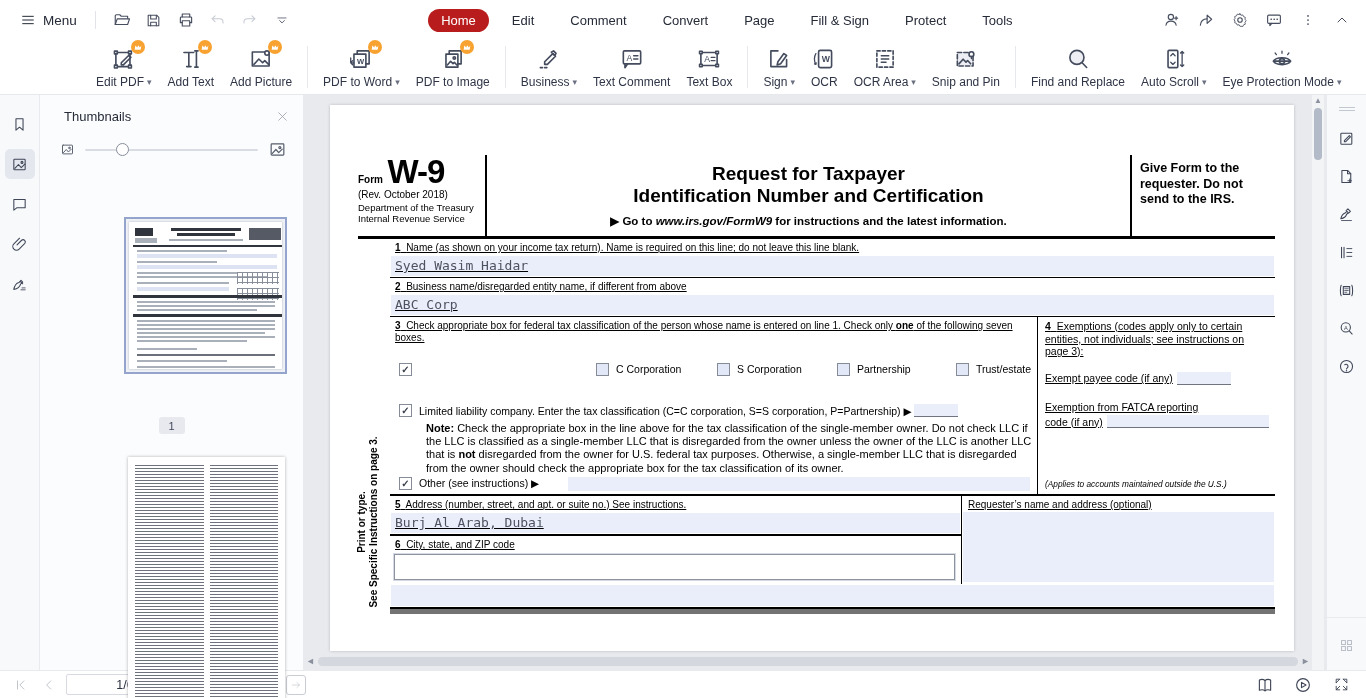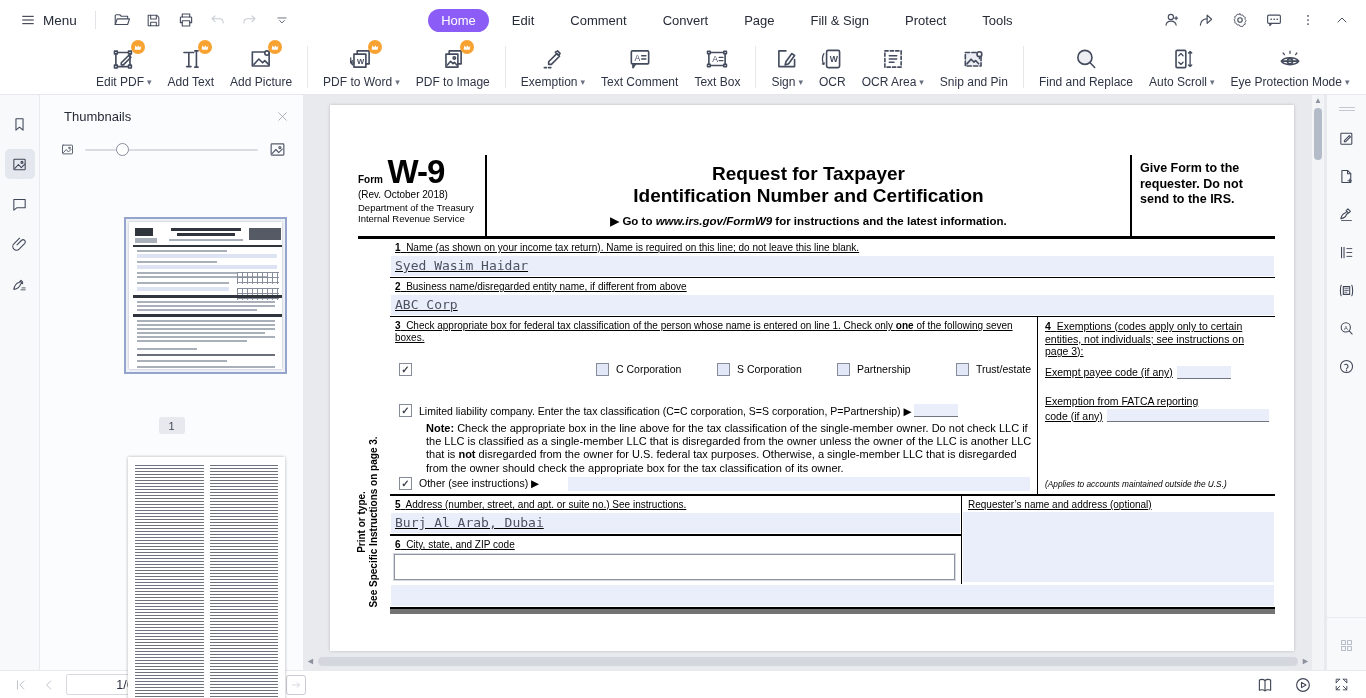--- a/index.html
+++ b/index.html
@@ -9,21 +9,21 @@
 
   
   .titlebar { height:40px; display:flex; align-items:center; background:#fff; padding:0 10px 0 14px; }
   .tb-left { display:flex; align-items:center; gap:4px; }
   .menu-btn { display:flex; align-items:center; gap:7px; font-size:13.5px; color:#262b38; padding:4px 6px; cursor:pointer; }
   .tb-sep { width:1px; height:18px; background:#e2e4ea; margin:0 8px; }
   .icbtn { display:flex; align-items:center; justify-content:center; width:28px; height:28px; border-radius:4px; color:#464d5e; cursor:pointer; }
   .icbtn.disabled { color:#c6cad2; cursor:default; }
   .tabs { flex:1; display:flex; justify-content:center; align-items:center; gap:10px; }
   .tab { font-size:13px; color:#262b38; padding:4px 13px; border-radius:13px; cursor:pointer; white-space:nowrap; }
-  .tab.active { background:#8b5cf6; color:#fff; }
+  .tab.active { background:#b91c1c; color:#fff; }
   .tb-right { display:flex; align-items:center; gap:6px; }
 
   
   .ribbon { height:55px; display:flex; align-items:center; padding-left:88px; border-bottom:1px solid #e6e8ec; background:#fff; }
   .rgroup { display:flex; align-items:flex-start; }
   .rsep { width:1px; height:42px; background:#e6e8ec; margin:0 7px; align-self:center; }
   .tbtn { position:relative; display:flex; flex-direction:column; align-items:center; gap:3px; padding:1px 8px; cursor:pointer; color:#2f3546; }
   .tbtn .glyph { height:27px; display:flex; align-items:flex-end; color:#434b5d; position:relative; }
   .tbtn .lbl { font-size:12px; white-space:nowrap; display:flex; align-items:center; gap:2px; }
   .dd::after { content:"▾"; font-size:9px; color:#6a7080; margin-left:1px; }
@@ -92,21 +92,21 @@
   .cb { width:13px; height:13px; border:1px solid #858b97; background:#e2e8f8; display:inline-flex; align-items:center; justify-content:center; flex:none; cursor:pointer; }
   .cb.checked { background:#fff; }
   .cb.checked::after { content:"✓"; font-size:10px; font-weight:bold; color:#3a3f4b; }
   .cbitem { position:absolute; display:flex; gap:7px; font-size:10.5px; line-height:12px; align-items:flex-start; }
   .blank-ul { display:inline-block; background:#eaeefb; border-bottom:1.5px solid #6f7480; height:13px; vertical-align:bottom; cursor:text; }
   .note { position:absolute; left:36px; right:4px; font-size:11px; line-height:13.2px; }
   .otherfield { position:absolute; left:178px; width:462px; height:14px; background:#eaeefb; cursor:text; }
 
   .col4 { flex:1; padding:3px 6px 0 7px; font-size:10.5px; line-height:12.5px; position:relative; }
   .col4 .sect { margin-top:0; }
-  .exline { margin-top:8px; display:flex; align-items:flex-end; gap:4px; }
+  .exline { margin-top:14px; display:flex; align-items:flex-end; gap:4px; }
   .exfield { flex:1; background:#eaeefb; border-bottom:1.5px solid #6f7480; height:13px; cursor:text; }
   .applies { position:absolute; bottom:4px; left:7px; font-size:8.3px; font-style:italic; }
 
   .row56 { display:flex; }
   .r56-left { width:572px; border-right:1px solid #000; }
   .r5 { border-bottom:2px solid #000; }
   .line6box { margin:2px 6px 4px 4px; height:26px; background:#fff; border:1px solid #8d939f; box-shadow:0 0 0 1px #d6dae2; cursor:text; }
   .r56-right { flex:1; display:flex; flex-direction:column; }
   .reqlabel { font-size:10px; padding:3px 0 2px 6px; }
   .reqfield { flex:1; background:#eaeefb; margin:0 1px 2px 1px; cursor:text; }
@@ -328,21 +328,21 @@
   <div class="rsep"></div>
   <div class="rgroup">
     <div class="tbtn">
       <span class="glyph">
           <svg class="ic" width="26" height="26" viewBox="0 0 24 24">
             <path d="M8 14.5l7.5-7.5 2.5 2.5-7.5 7.5H8v-2.5z"></path>
             <path d="M15.5 7l-1.3-1.3 2-1.2 2.3 2.3-1.2 2z"></path>
             <path d="M4 20h8" stroke-dasharray="2 2"></path>
           </svg>
         </span>
-      <span class="lbl dd">Exemption</span>
+      <span class="lbl dd">Business</span>
     </div>
     <div class="tbtn">
       <span class="glyph">
           <svg class="ic" width="26" height="26" viewBox="0 0 24 24">
             <rect x="4" y="4.5" width="16" height="12" rx="1"></rect>
             <path d="M8 16.5L5.5 20v-3.5"></path>
             <text x="7" y="13.5" font-size="8" fill="#434b5d" stroke="none" font-family="Liberation Sans,sans-serif">A</text>
             <path d="M13.5 9h4M13.5 12h4" stroke-width="1.2"></path>
           </svg>
         </span>

